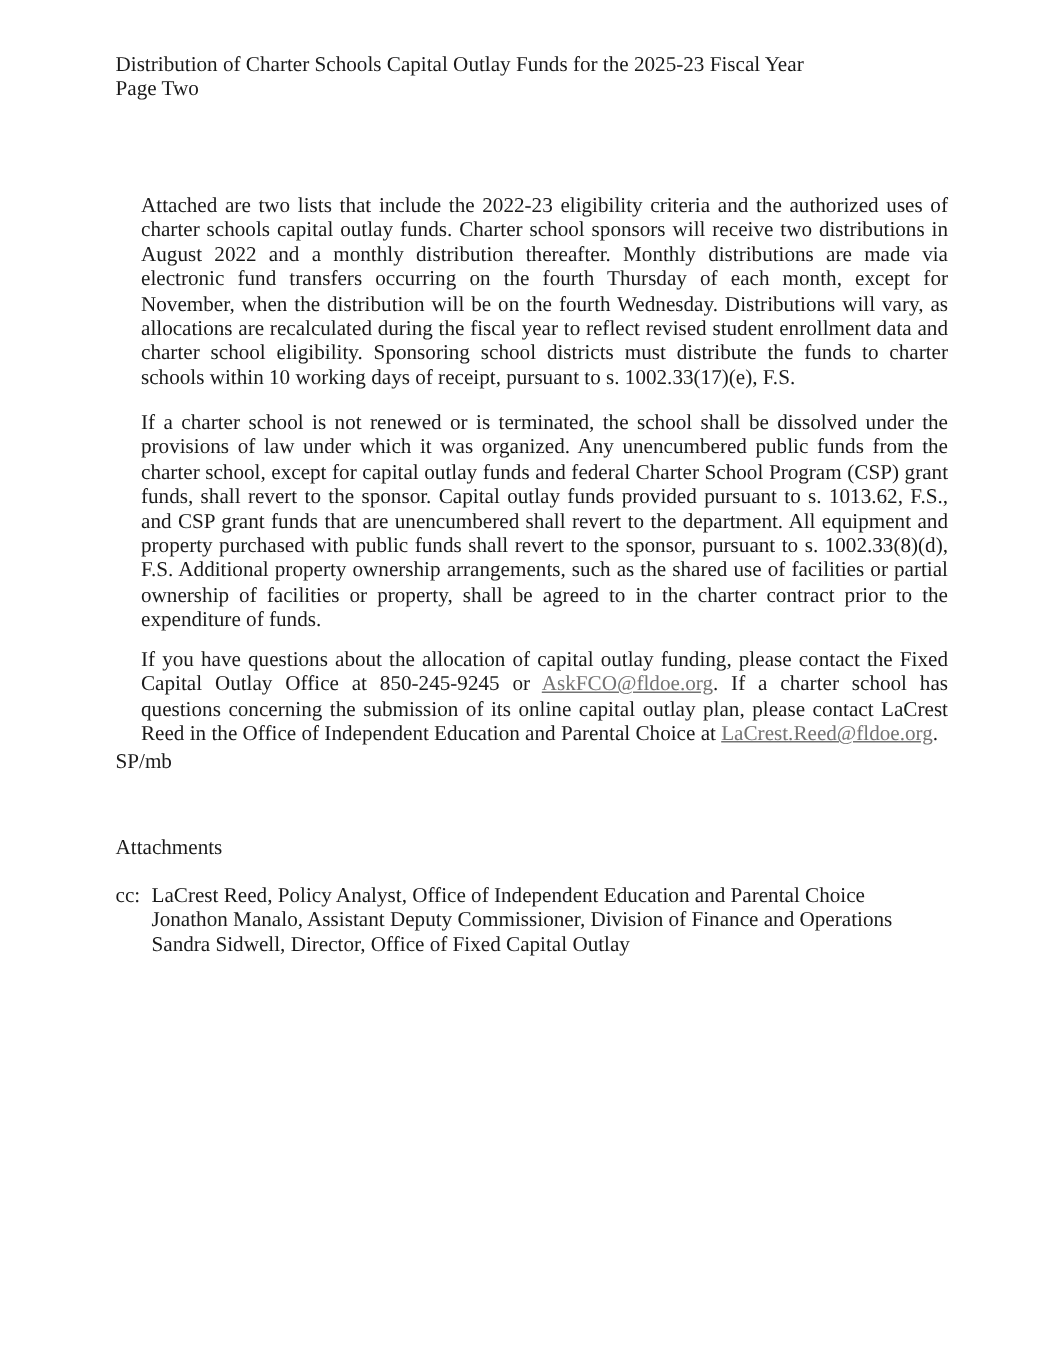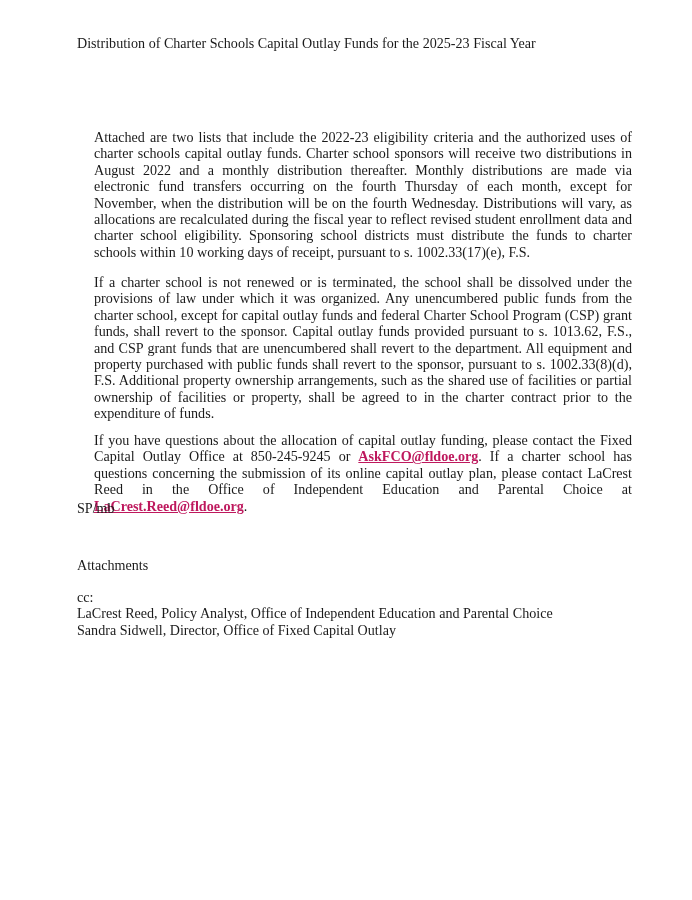--- a/index.html
+++ b/index.html
@@ -3,44 +3,46 @@
   <meta charset="utf-8">
   <style>
     html, body { margin: 0; padding: 0; background: #ffffff; }
     body { width: 692px; height: 900px; position: relative; overflow: hidden;
       font-family: "Liberation Serif", serif; color: #1a1a1a; font-size: 14.1px; }
     .header { position: absolute; left: 77px; top: 35px; line-height: 16.3px; }
     .para { position: absolute; left: 94px; width: 538px; text-align: justify; line-height: 16.4px; margin: 0; }
     #p1 { top: 129px; }
     #p2 { top: 274px; }
     #p3 { top: 432px; }
-    .link { color: #be185d; text-decoration: underline; font-weight: bold; }
+    .link { color: #737373; text-decoration: underline; }
     .single { position: absolute; left: 77px; }
     #sig { top: 500px; }
     #att { top: 557px; }
     .cc { position: absolute; left: 77px; top: 589px; line-height: 16.3px; }
-    .cc-row { display: flex; flex-direction: column; }
+    .cc-row { display: flex; }
     .cc-label { width: 24px; }
     .cc-list div { white-space: nowrap; }
   </style>
 </head>
 <body>
 
 <div class="header">
   <div>Distribution of Charter Schools Capital Outlay Funds for the 2025-23 Fiscal Year</div>
+  <div>Page Two</div>
 </div>
 
 <p class="para" id="p1">Attached are two lists that include the 2022-23 eligibility criteria and the authorized uses of charter schools capital outlay funds. Charter school sponsors will receive two distributions in August 2022 and a monthly distribution thereafter. Monthly distributions are made via electronic fund transfers occurring on the fourth Thursday of each month, except for November, when the distribution will be on the fourth Wednesday. Distributions will vary, as allocations are recalculated during the fiscal year to reflect revised student enrollment data and charter school eligibility. Sponsoring school districts must distribute the funds to charter schools within 10 working days of receipt, pursuant to s. 1002.33(17)(e), F.S.</p>
 <p class="para" id="p2">If a charter school is not renewed or is terminated, the school shall be dissolved under the provisions of law under which it was organized. Any unencumbered public funds from the charter school, except for capital outlay funds and federal Charter School Program (CSP) grant funds, shall revert to the sponsor. Capital outlay funds provided pursuant to s. 1013.62, F.S., and CSP grant funds that are unencumbered shall revert to the department. All equipment and property purchased with public funds shall revert to the sponsor, pursuant to s. 1002.33(8)(d), F.S. Additional property ownership arrangements, such as the shared use of facilities or partial ownership of facilities or property, shall be agreed to in the charter contract prior to the expenditure of funds.</p>
 <p class="para" id="p3"><span>If you have questions about the allocation of capital outlay funding, please contact the Fixed Capital Outlay Office at 850-245-9245 or </span><span class="link">AskFCO@fldoe.org</span><span>. If a charter school has questions concerning the submission of its online capital outlay plan, please contact LaCrest Reed in the Office of Independent Education and Parental Choice at </span><span class="link">LaCrest.Reed@fldoe.org</span><span>.</span></p>
 
 <div class="single" id="sig">SP/mb</div>
 <div class="single" id="att">Attachments</div>
 
 <div class="cc">
   <div class="cc-row">
     <div class="cc-label">cc:</div>
     <div class="cc-list">
       <div>LaCrest Reed, Policy Analyst, Office of Independent Education and Parental Choice</div>
+      <div>Jonathon Manalo, Assistant Deputy Commissioner, Division of Finance and Operations</div>
       <div>Sandra Sidwell, Director, Office of Fixed Capital Outlay</div>
     </div>
   </div>
 </div>
 
 </body></html>

